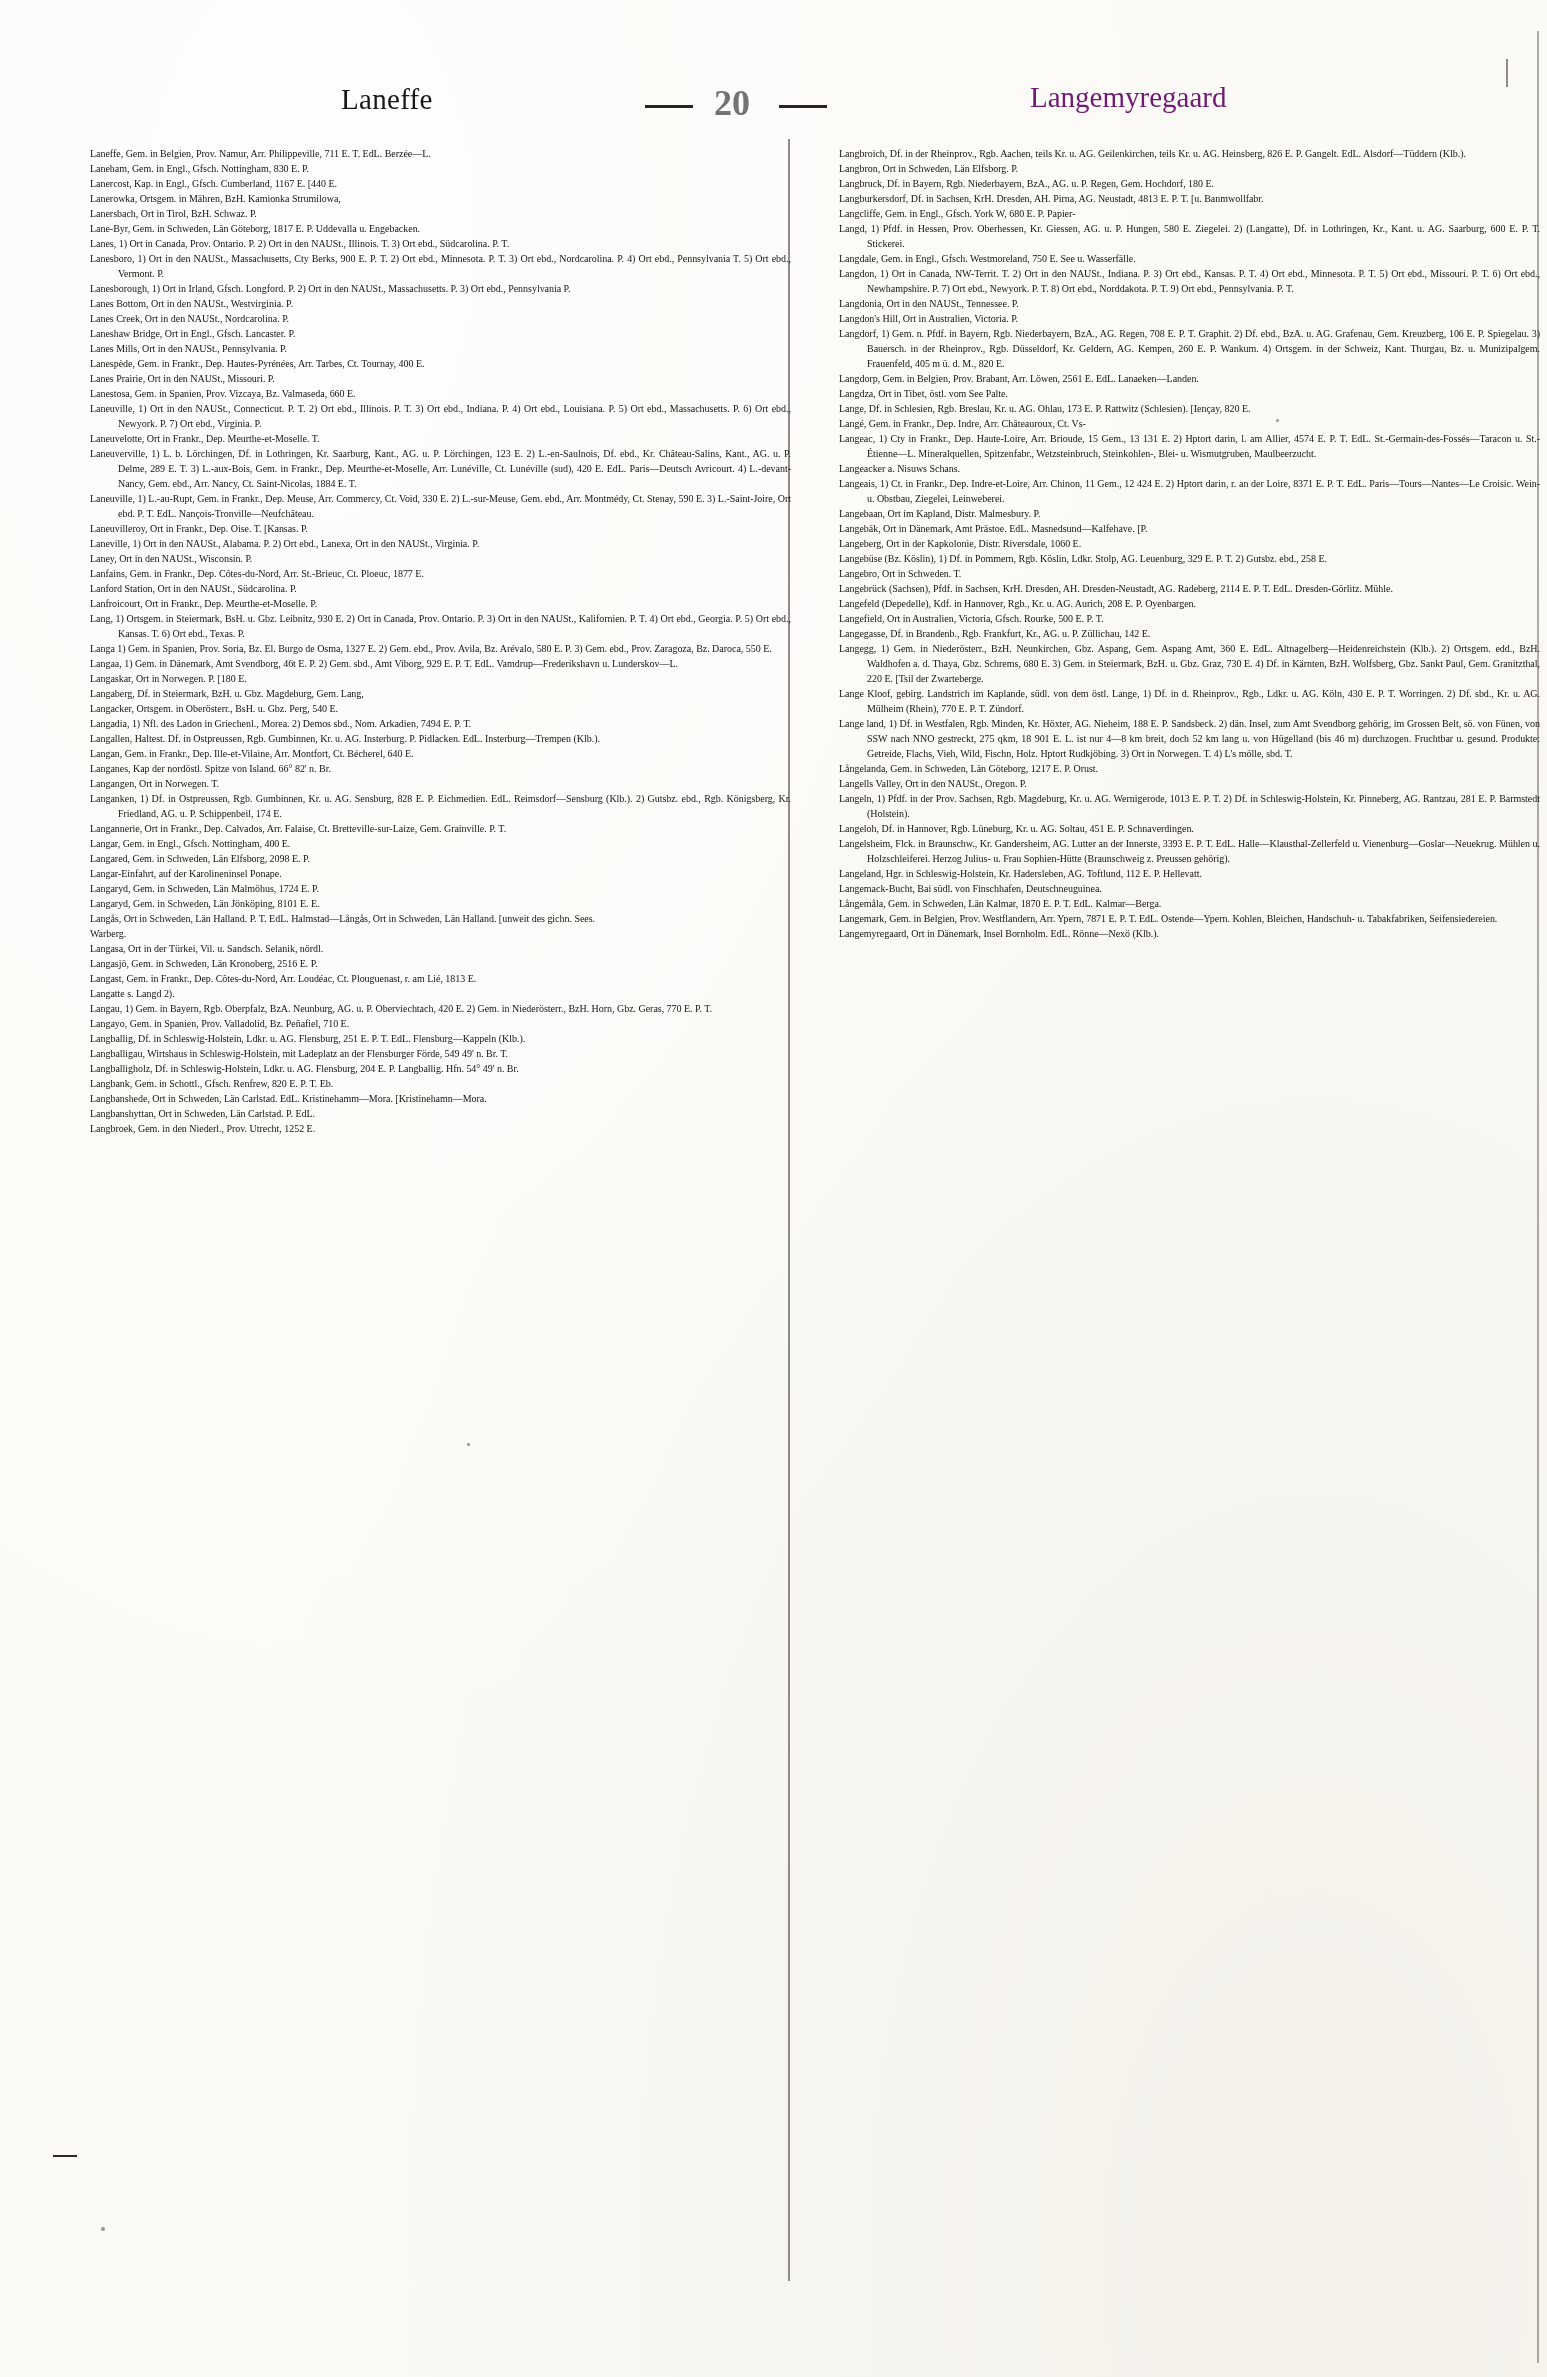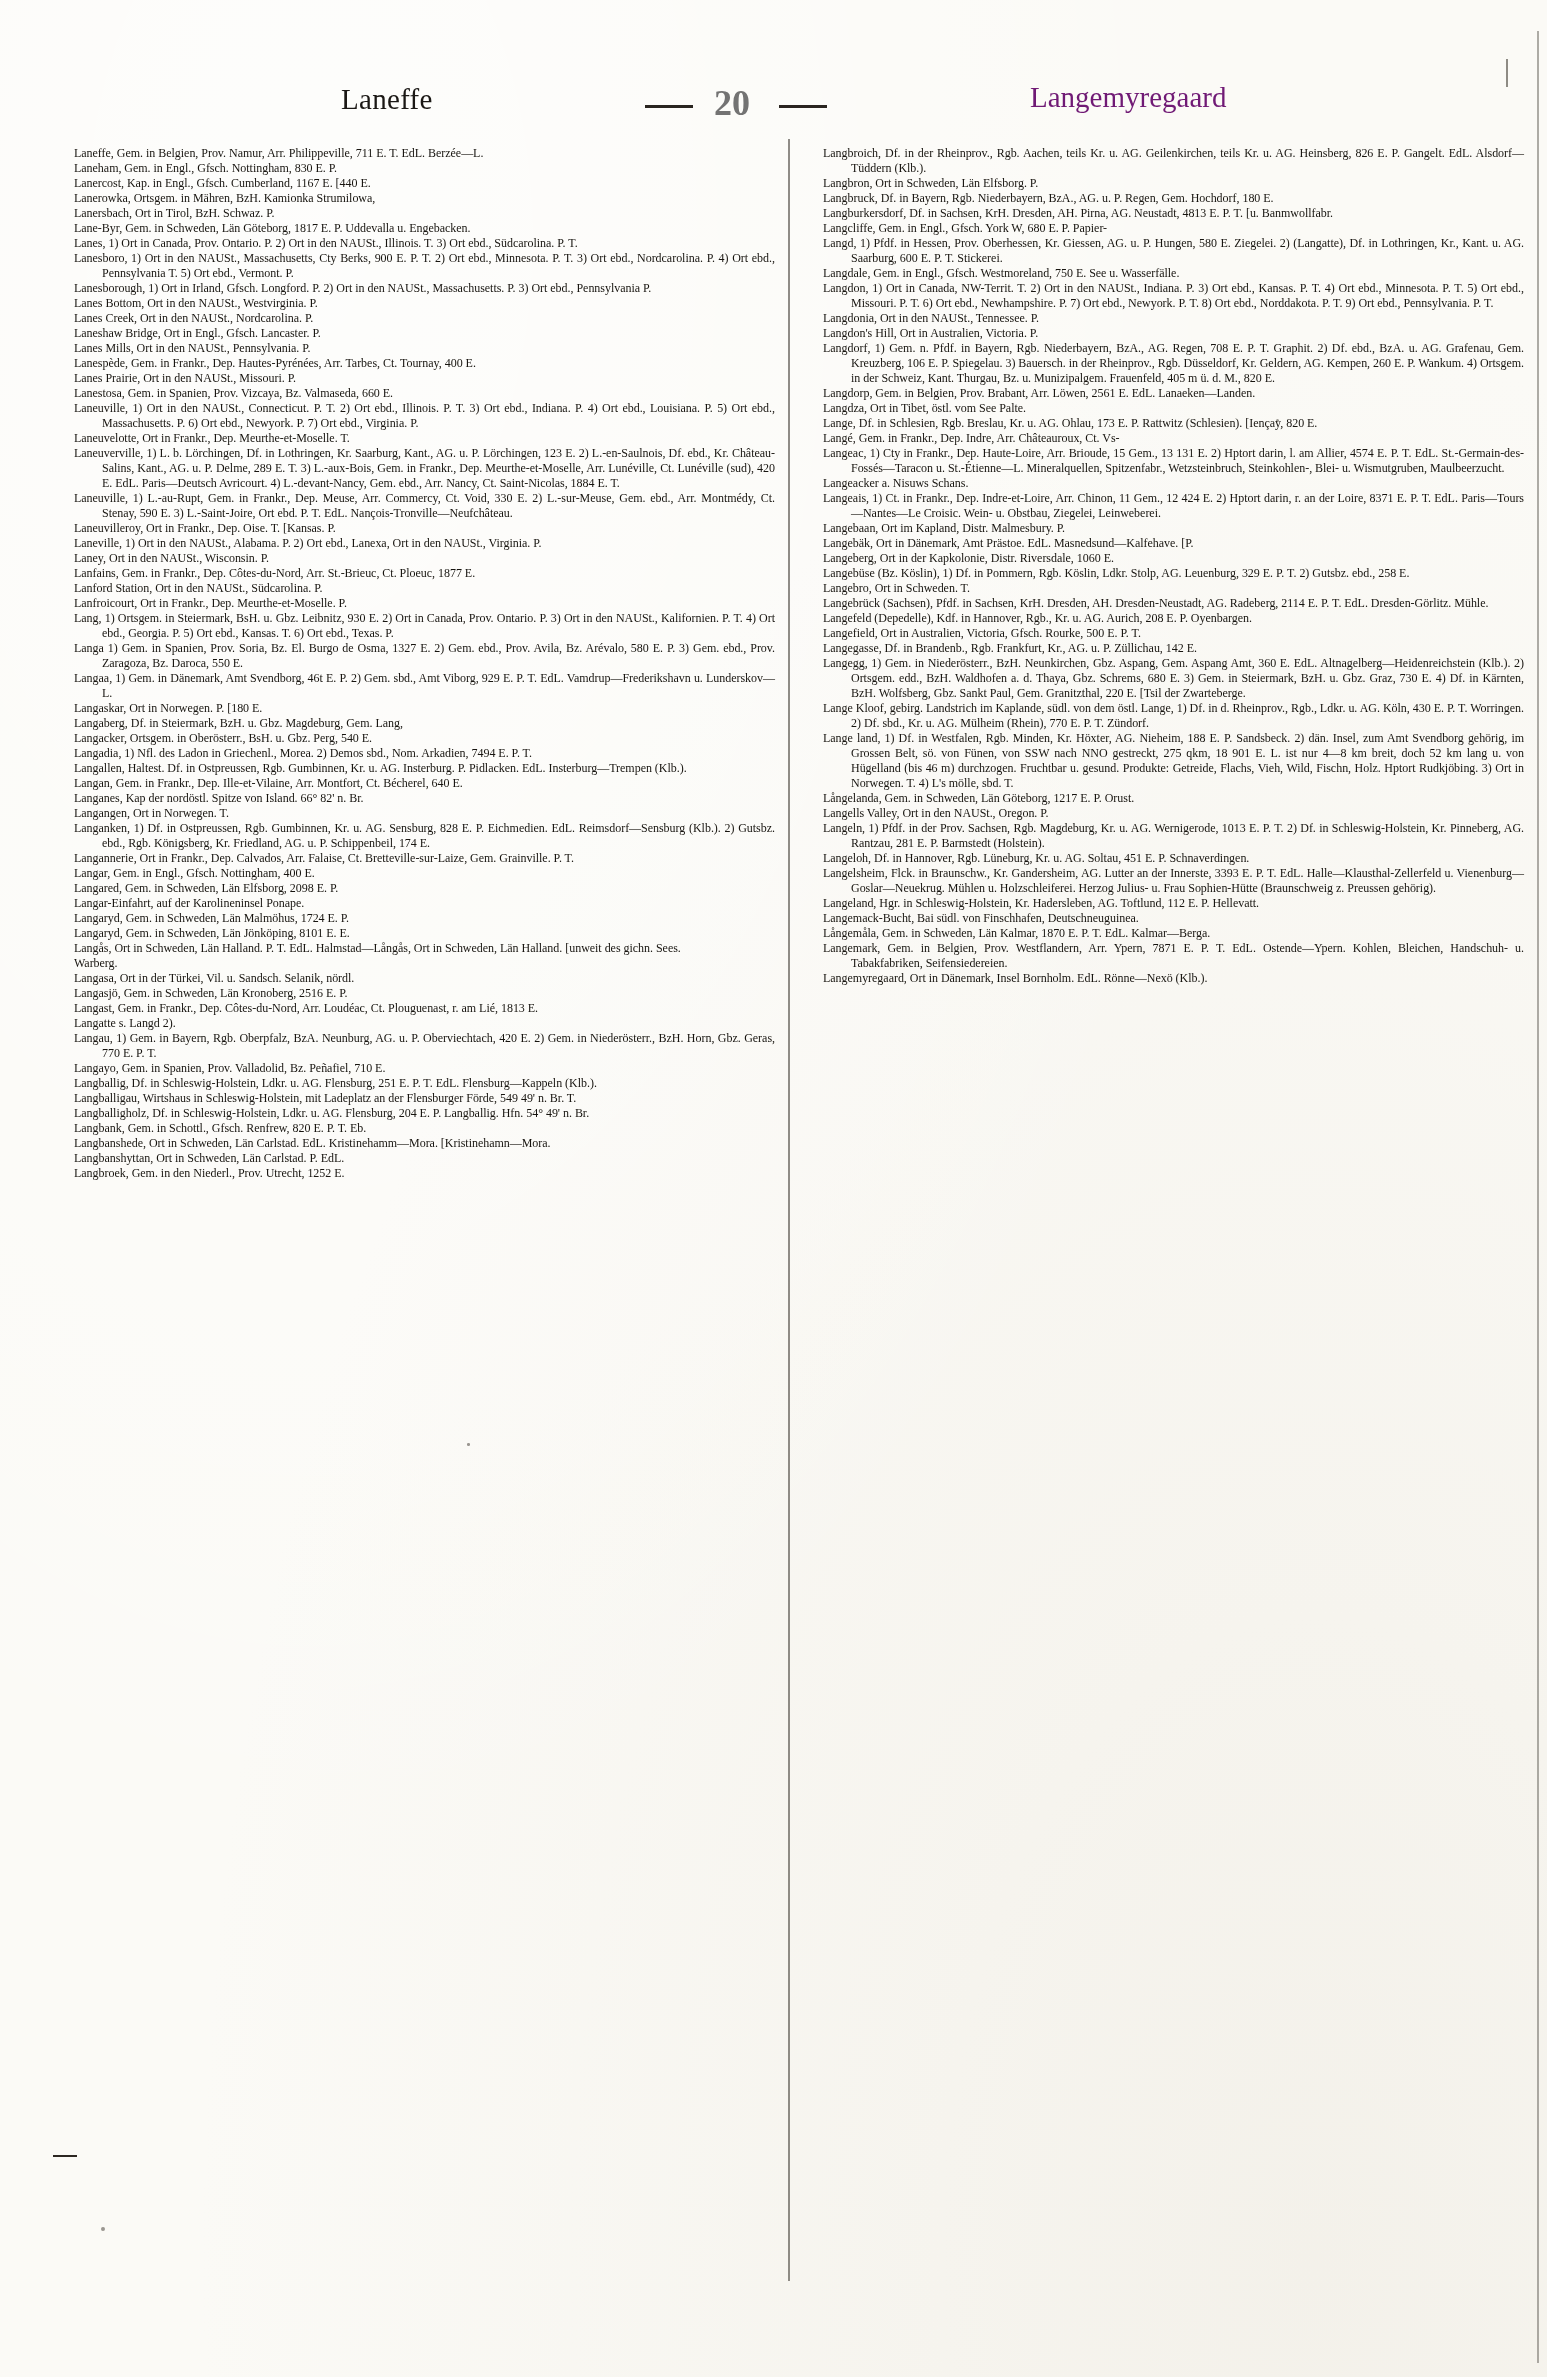--- a/index.html
+++ b/index.html
@@ -89,25 +89,26 @@
     top: 3.8px;
     font-size: 29px;
     color: #701a75;
   }
 
   
   .col {
     position: absolute;
     top: 131px;
     width: 701px;
-    font-size: 12px;
+    font-size: 10px;
     line-height: 15px;
     text-align: justify;
     color: #17140f;
     letter-spacing: -0.03px;
+    margin-left: 16px;
   }
   .col-left { left: 49px; }
   .col-right { left: 798px; }
 
   .rule {
     position: absolute;
     left: 763px;
     top: 124px;
     width: 1.9px;
     height: 2142px;

